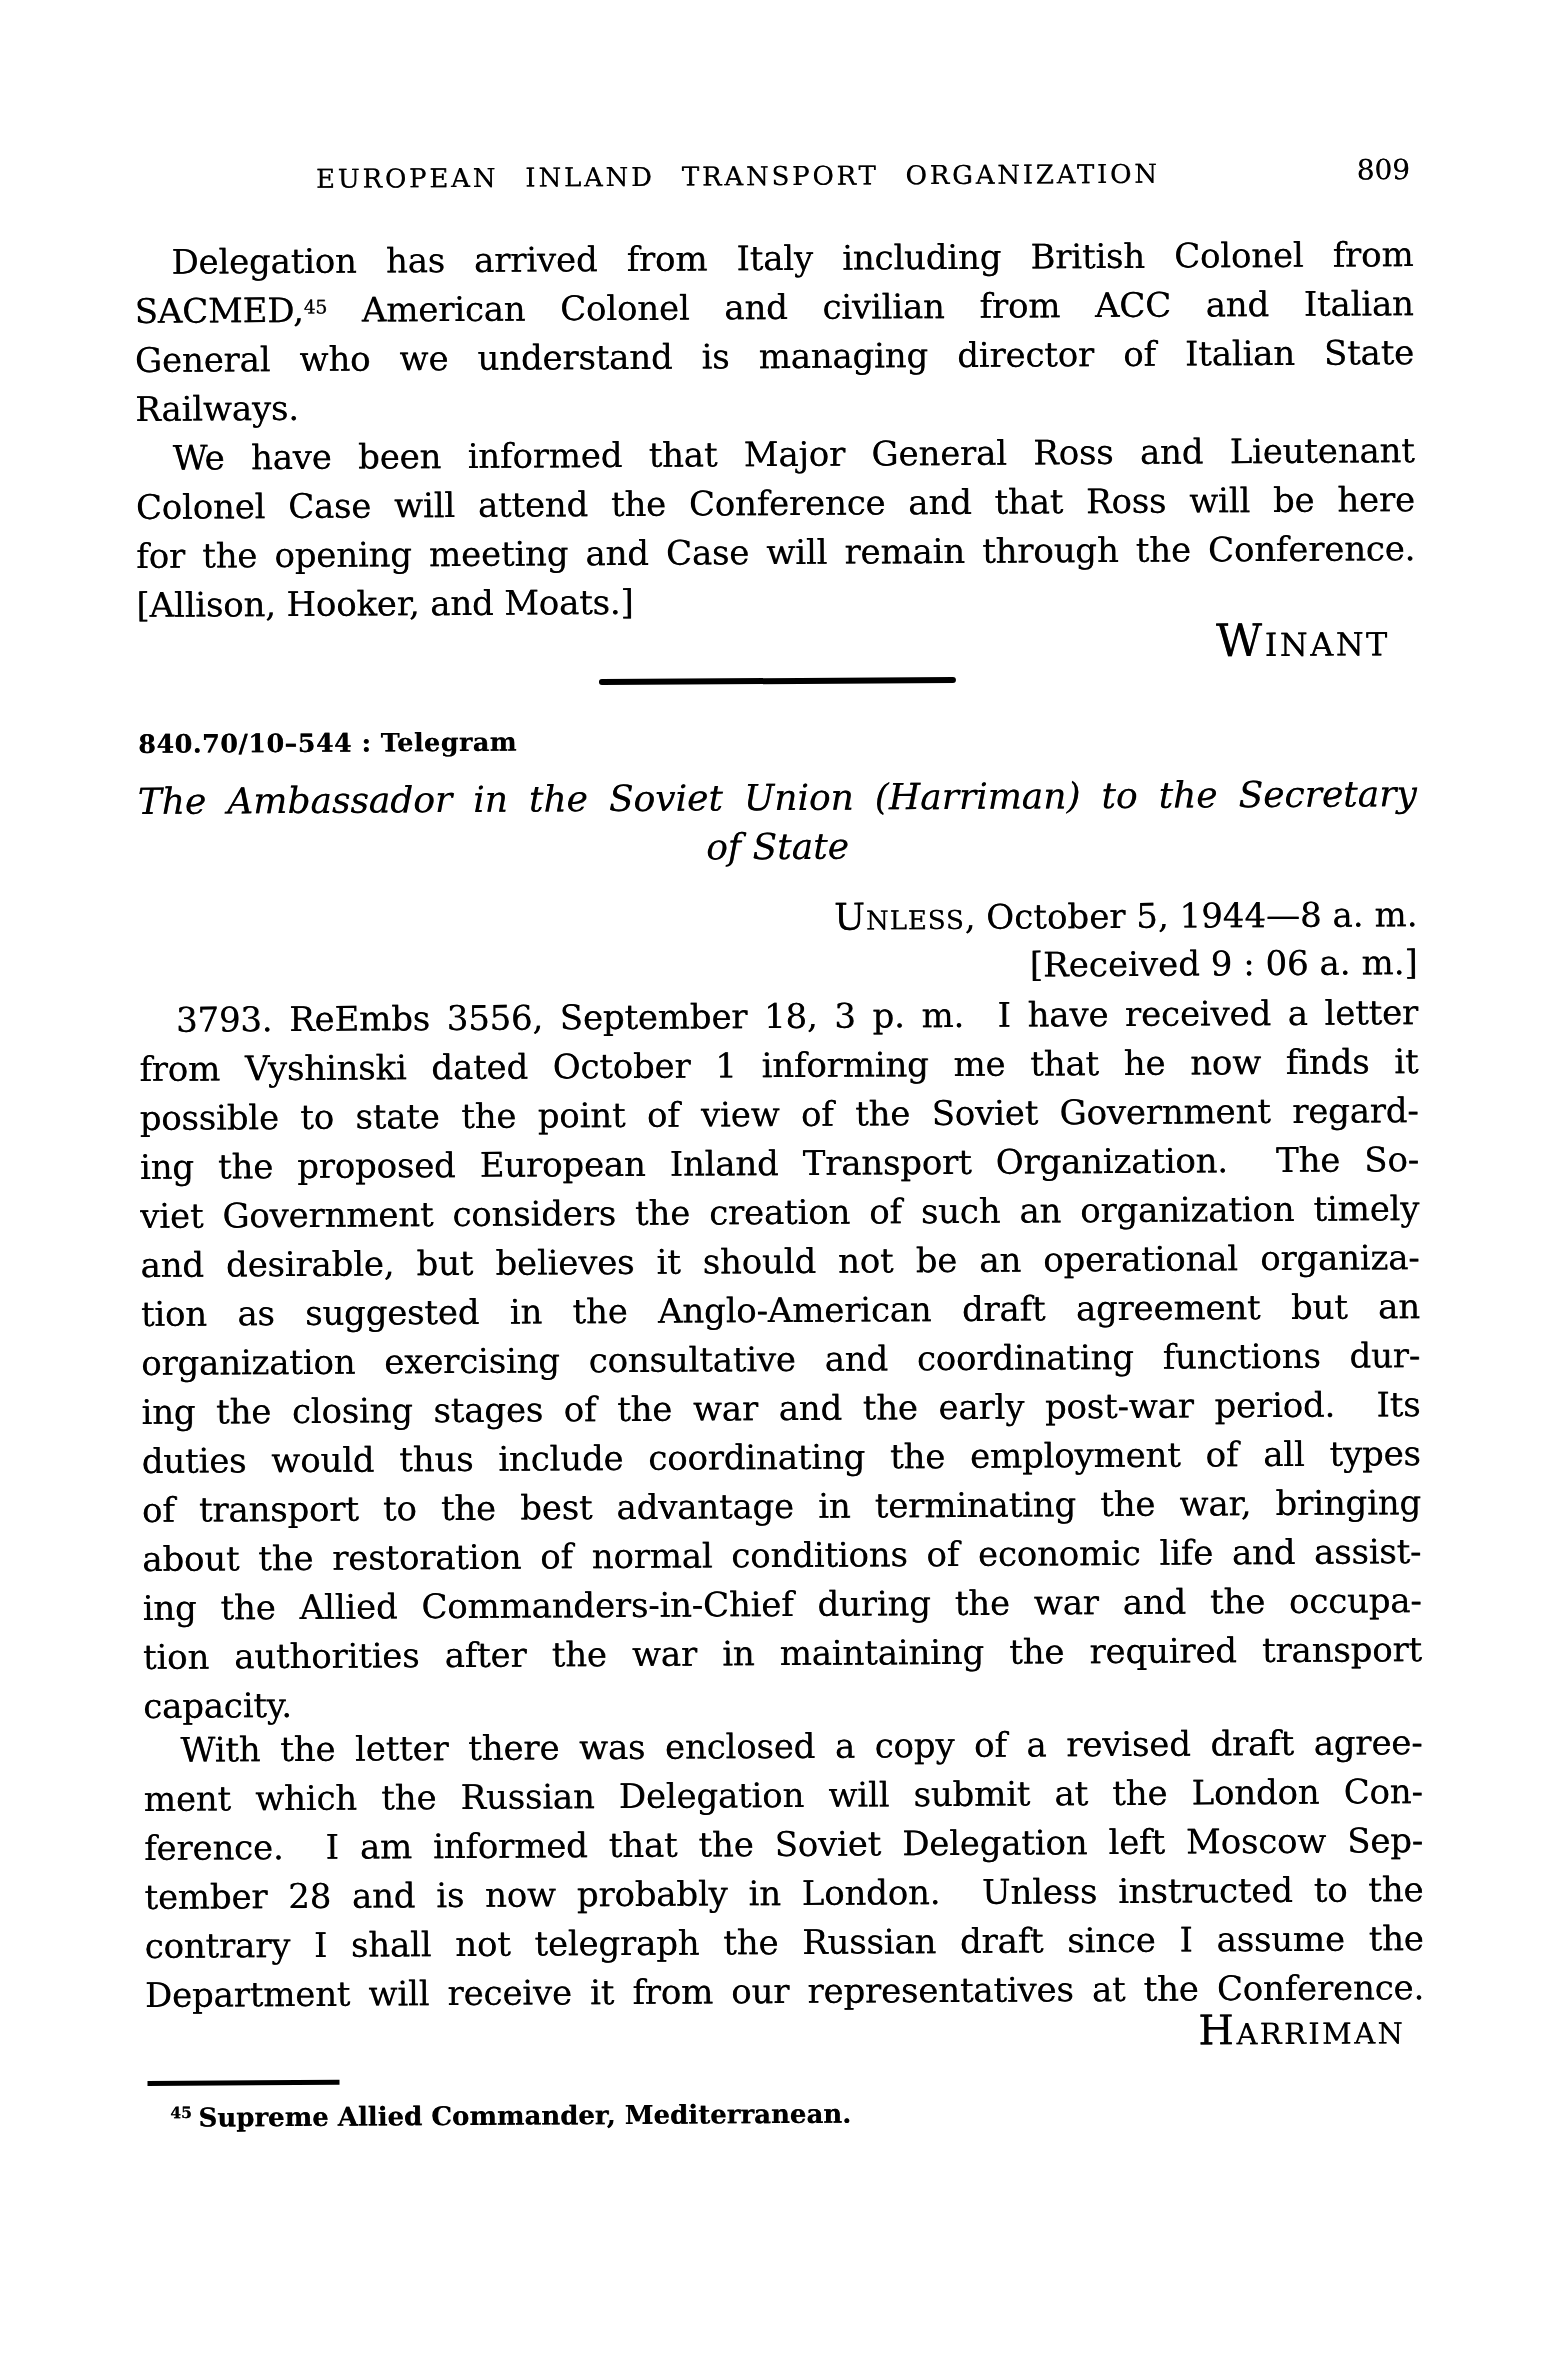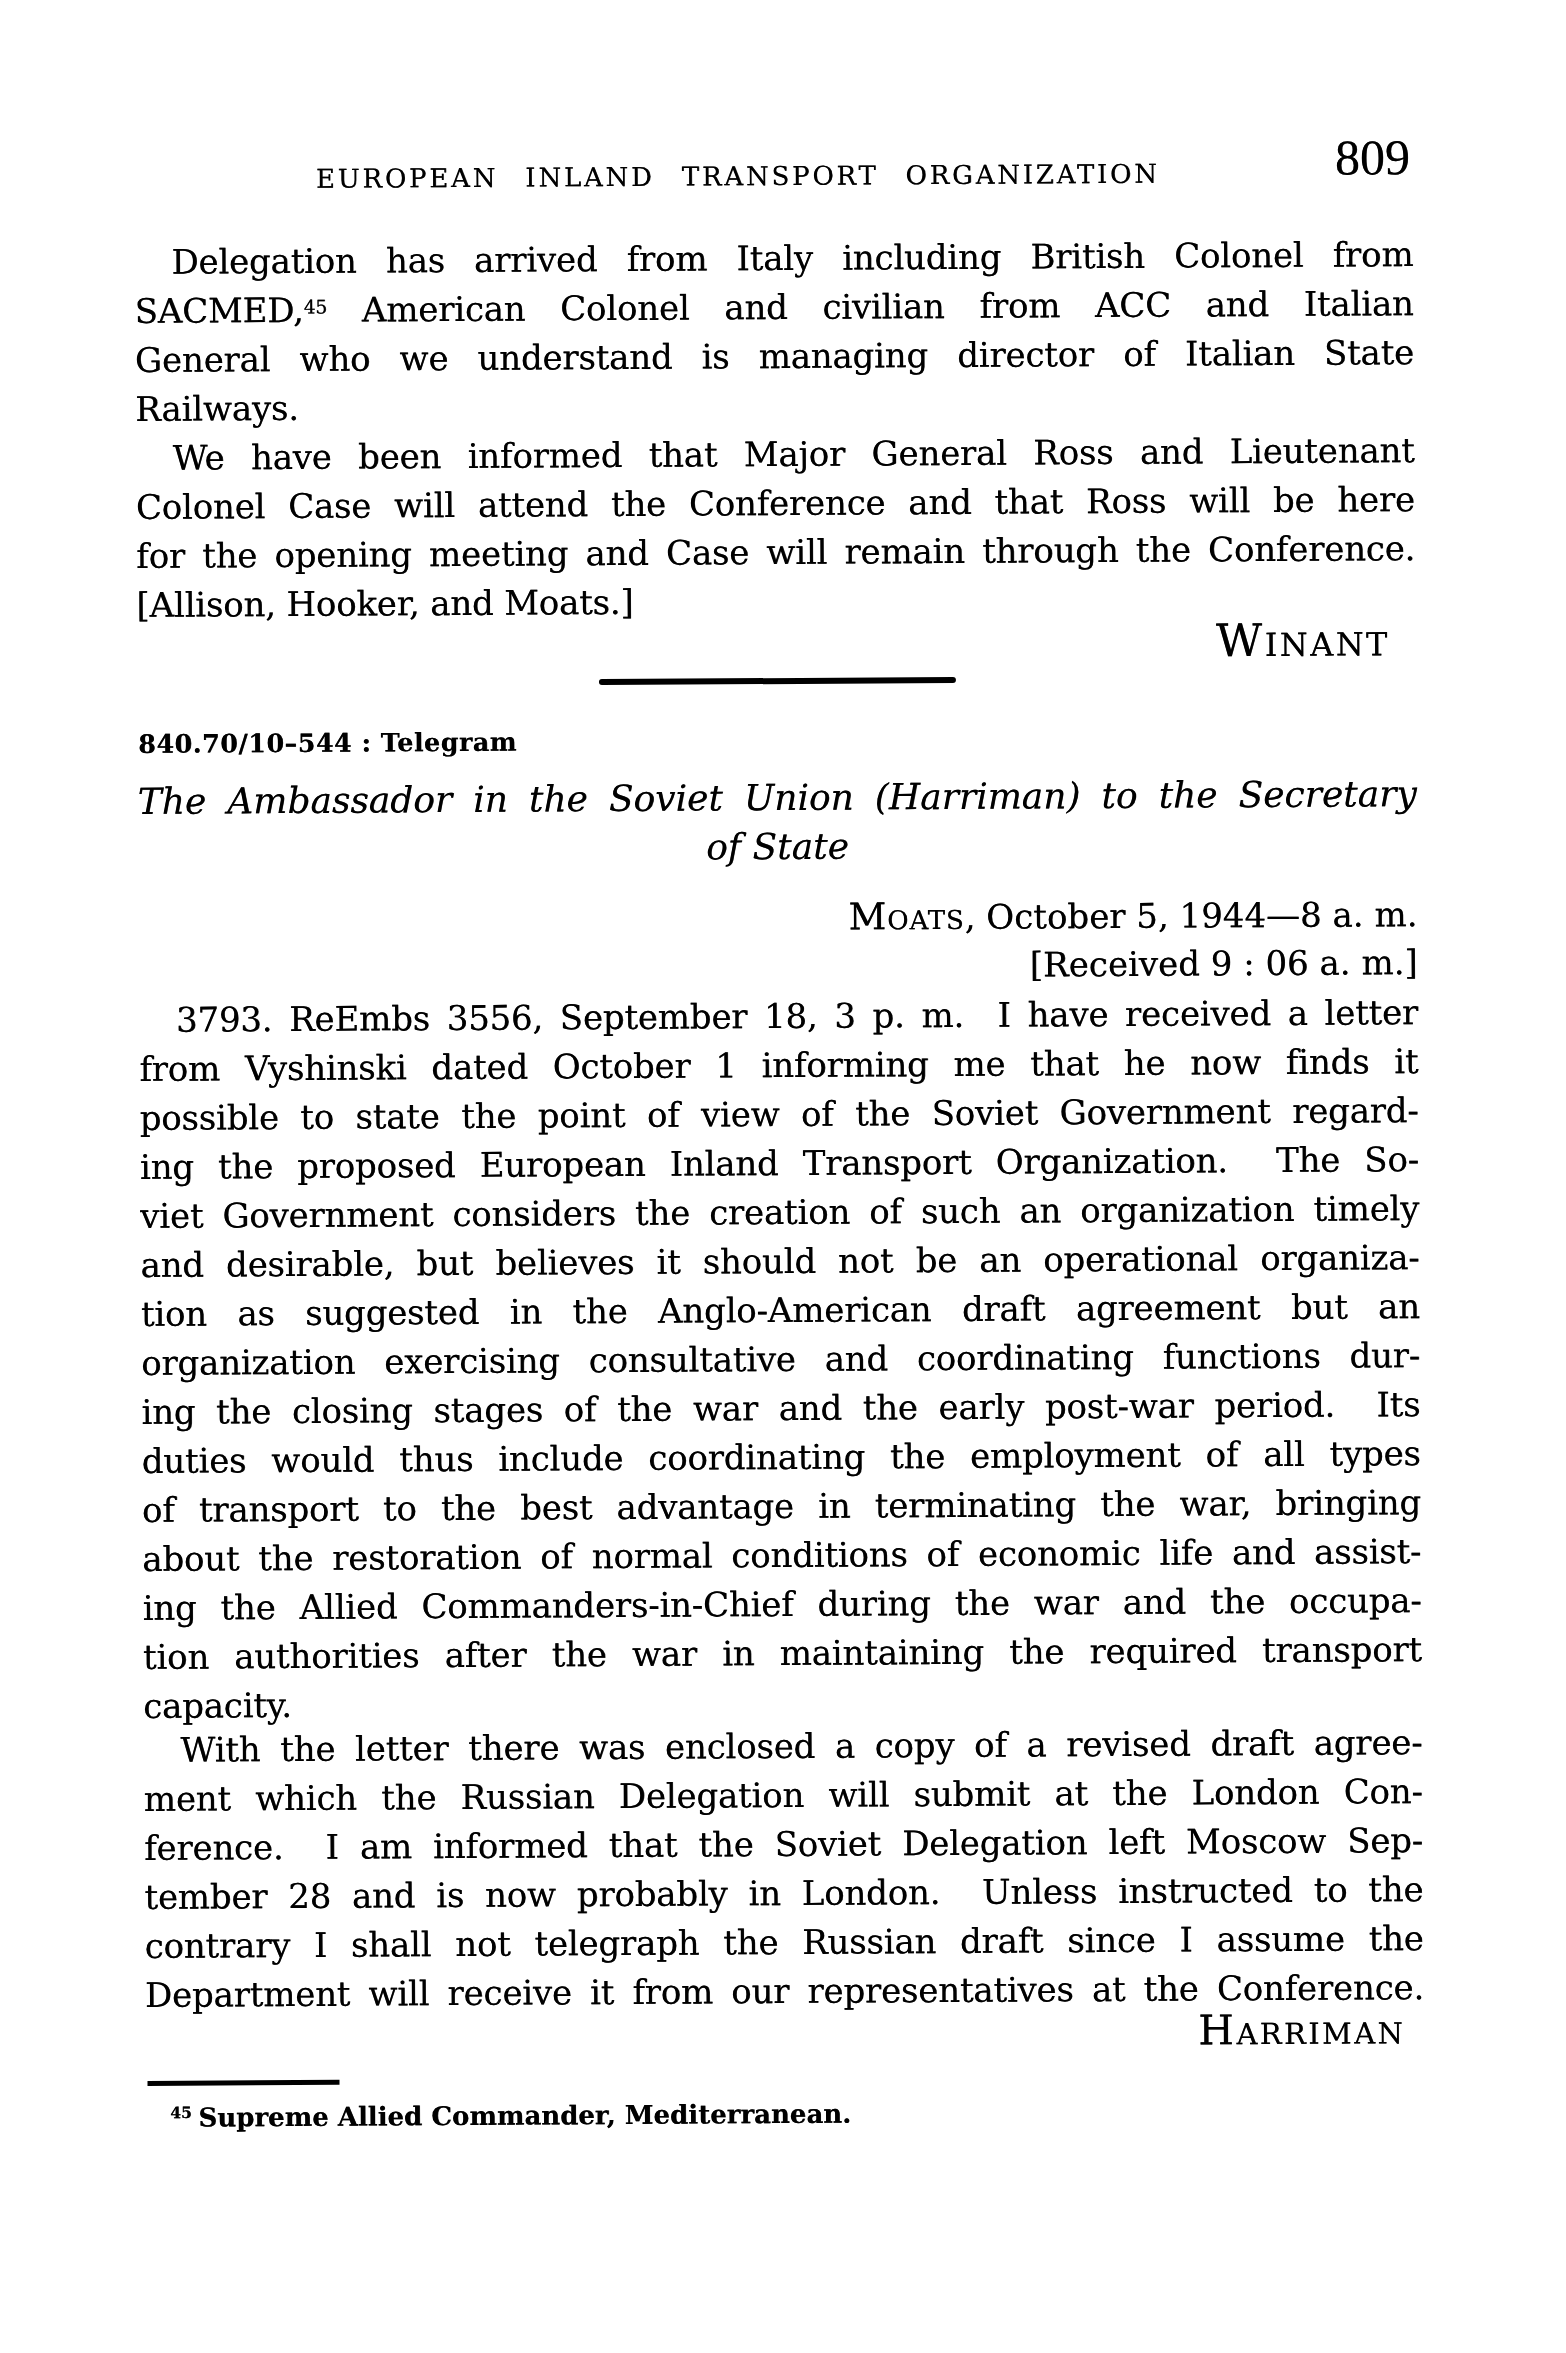--- a/index.html
+++ b/index.html
@@ -44,25 +44,24 @@
     right: 71px;
     text-align: center;
     font-size: 26px;
     line-height: 43px;
     letter-spacing: 2.8px;
     word-spacing: 16px;
     white-space: nowrap;
   }
   .runhead-num {
     position: absolute;
-    top: 131px;
+    top: 143px;
     right: 2.8px;
-    font-size: 50px;
+    font-size: 28px;
     line-height: 61px;
-    font-family: Liberation Serif, serif;
   }
   
   .line {
     font-size: 34px;
     line-height: 49px;
     height: 49px;
     letter-spacing: -0.2px;
     text-align: justify;
     text-align-last: justify;
     white-space: normal;
@@ -218,21 +217,21 @@
 
       <div class="rule-center"></div>
 
       <div class="file-ref">840.70/10–544 : Telegram</div>
 
       <div class="doc-heading">
         <div class="h1">The Ambassador in the Soviet Union (Harriman) to the Secretary</div>
         <div class="h2">of State</div>
       </div>
 
-      <div class="dateline"><span class="place">Moats</span><span>, October 5, 1944—8 a. m.</span></div>
+      <div class="dateline"><span class="place">Unless</span><span>, October 5, 1944—8 a. m.</span></div>
 
       <div class="received">[Received 9 : 06 a. m.]</div>
 
       <div class="block p-body1">
         <div class="line indent">3793. ReEmbs 3556, September 18, 3 p. m.&nbsp; I have received a letter</div>
         <div class="line">from Vyshinski dated October 1 informing me that he now finds it</div>
         <div class="line">possible to state the point of view of the Soviet Government regard-</div>
         <div class="line">ing the proposed European Inland Transport Organization.&nbsp; The So-</div>
         <div class="line">viet Government considers the creation of such an organization timely</div>
         <div class="line">and desirable, but believes it should not be an operational organiza-</div>

